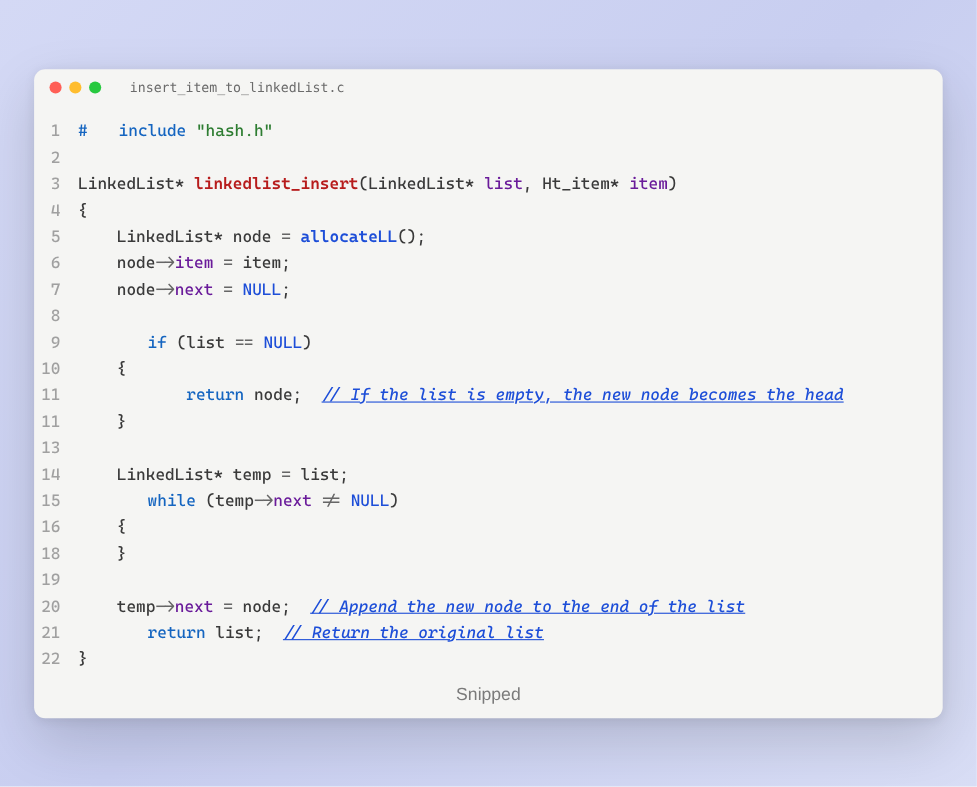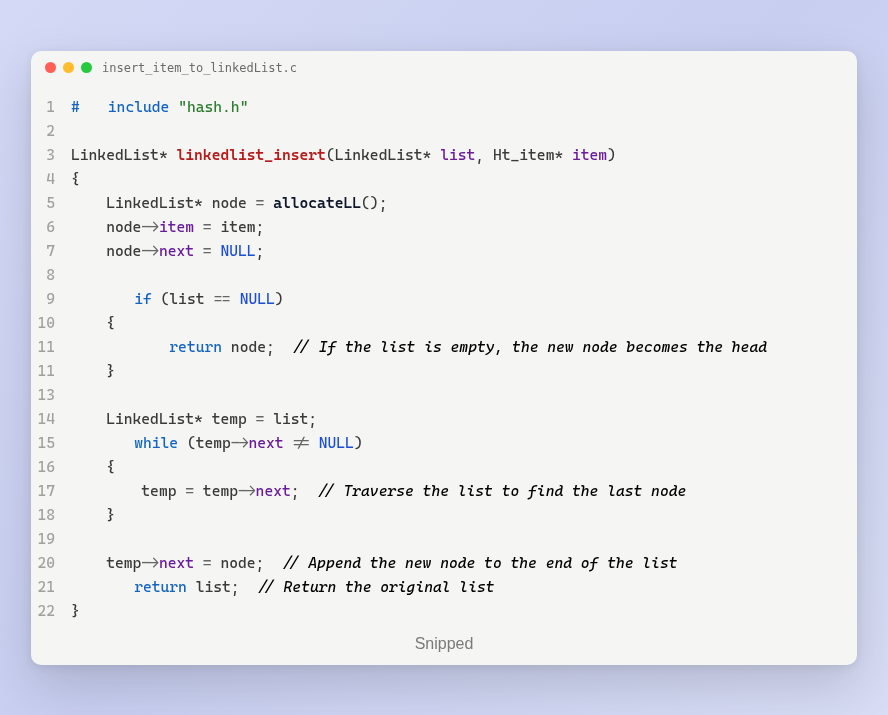--- a/index.html
+++ b/index.html
@@ -17,21 +17,21 @@
     background: #f5f5f3;
     border-radius: 10px;
     box-shadow: 0 20px 50px rgba(0,0,0,0.15), 0 2px 10px rgba(0,0,0,0.08);
     overflow: hidden;
   }
   .titlebar {
     height: 34px;
     display: flex;
     align-items: center;
     padding: 0 14px;
-    gap: 4px;
+    gap: 20px;
   }
   .dots { display: flex; gap: 7px; align-items: center; }
   .dot { width: 11px; height: 11px; border-radius: 50%; }
   .dot-red { background: #ff5f56; }
   .dot-yellow { background: #ffbd2e; }
   .dot-green { background: #27c93f; }
   .filename {
     font-size: 12px;
     color: #6b6b6b;
     margin-left: 6px;
@@ -53,24 +53,24 @@
     color: #a0a0a0;
     user-select: none;
     flex-shrink: 0;
   }
   .code { color: #3a3a3a; flex: 1; }
   .tok-keyword { color: #1565c0; margin-left: 28px; }
   .tok-preproc { color: #1565c0; }
   .tok-string { color: #2e7d32; }
   .tok-constant { color: #1d4ed8; text-align: right; }
   .tok-funcdef { color: #b71c1c; font-weight: 600; }
-  .tok-funccall { color: #0f172a; font-weight: 600; }
+  .tok-funccall { color: #1d4ed8; font-weight: 600; }
   .tok-param { color: #6a1b9a; }
   .tok-member { color: #6a1b9a; }
-  .tok-comment { color: #000000; font-style: italic; }
+  .tok-comment { color: #1d4ed8; font-style: italic; text-decoration: underline; }
   .tok-op { color: #666; }
   .footer {
     text-align: center;
     font-size: 16px;
     color: #7a7a7a;
     padding: 6px 0 12px 0;
     font-family: -apple-system, BlinkMacSystemFont, sans-serif;
   }
 </style>
 </head>
@@ -96,21 +96,20 @@
       <div class="line"><div class="gutter">7</div><div class="code"><span>    node</span><span class="tok-op">-&gt;</span><span class="tok-member">next</span><span> </span><span class="tok-op">=</span><span> </span><span class="tok-constant">NULL</span><span>;</span></div></div>
       <div class="line"><div class="gutter">8</div><div class="code">&nbsp;</div></div>
       <div class="line"><div class="gutter">9</div><div class="code"><span>    </span><span class="tok-keyword">if</span><span> (list </span><span class="tok-op">==</span><span> </span><span class="tok-constant">NULL</span><span>)</span></div></div>
       <div class="line"><div class="gutter">10</div><div class="code"><span>    {</span></div></div>
       <div class="line"><div class="gutter">11</div><div class="code"><span>        </span><span class="tok-keyword">return</span><span> node;  </span><span class="tok-comment">// If the list is empty, the new node becomes the head</span></div></div>
       <div class="line"><div class="gutter">11</div><div class="code"><span>    }</span></div></div>
       <div class="line"><div class="gutter">13</div><div class="code">&nbsp;</div></div>
       <div class="line"><div class="gutter">14</div><div class="code"><span>    LinkedList</span><span>* temp </span><span class="tok-op">=</span><span> list;</span></div></div>
       <div class="line"><div class="gutter">15</div><div class="code"><span>    </span><span class="tok-keyword">while</span><span> (temp</span><span class="tok-op">-&gt;</span><span class="tok-member">next</span><span> </span><span class="tok-op">!=</span><span> </span><span class="tok-constant">NULL</span><span>)</span></div></div>
       <div class="line"><div class="gutter">16</div><div class="code"><span>    {</span></div></div>
-      <div class="line"><div class="gutter">17</div><div class="code"><span>        temp </span><span class="tok-op">=</span><span> temp</span><span class="tok-op">-&gt;</span><span class="tok-member">next</span><span>;  </span><span class="tok-comment">// Traverse the list to find the last node</span></div></div>
       <div class="line"><div class="gutter">18</div><div class="code"><span>    }</span></div></div>
       <div class="line"><div class="gutter">19</div><div class="code">&nbsp;</div></div>
       <div class="line"><div class="gutter">20</div><div class="code"><span>    temp</span><span class="tok-op">-&gt;</span><span class="tok-member">next</span><span> </span><span class="tok-op">=</span><span> node;  </span><span class="tok-comment">// Append the new node to the end of the list</span></div></div>
       <div class="line"><div class="gutter">21</div><div class="code"><span>    </span><span class="tok-keyword">return</span><span> list;  </span><span class="tok-comment">// Return the original list</span></div></div>
       <div class="line"><div class="gutter">22</div><div class="code"><span>}</span></div></div>
     </div>
 
   <div class="footer">Snipped</div>
 </div>
 

